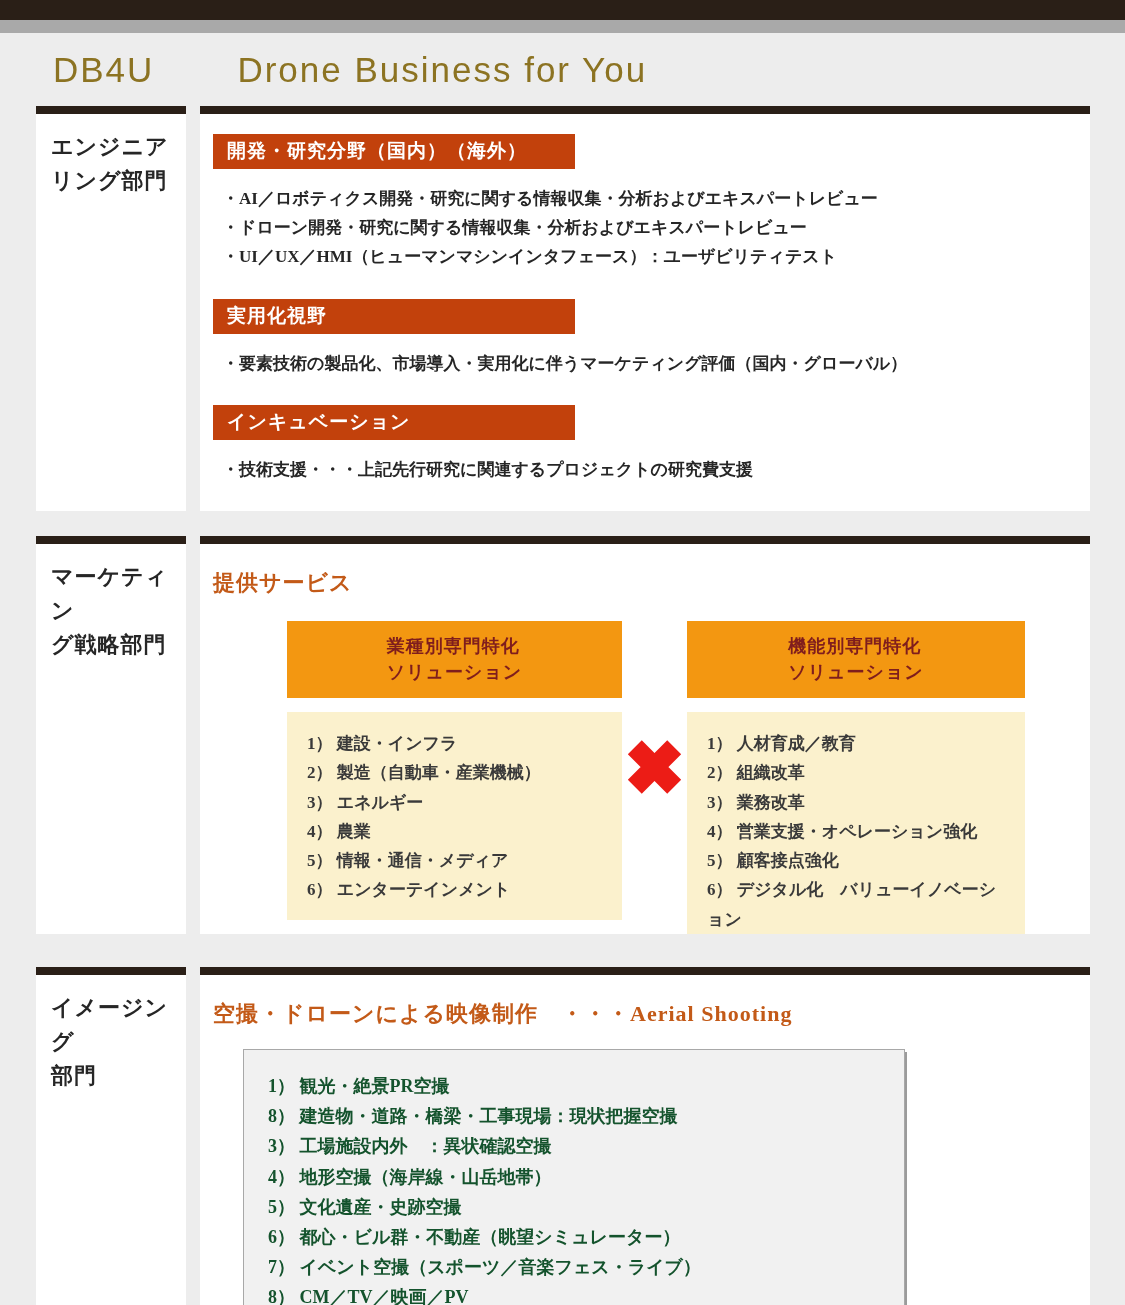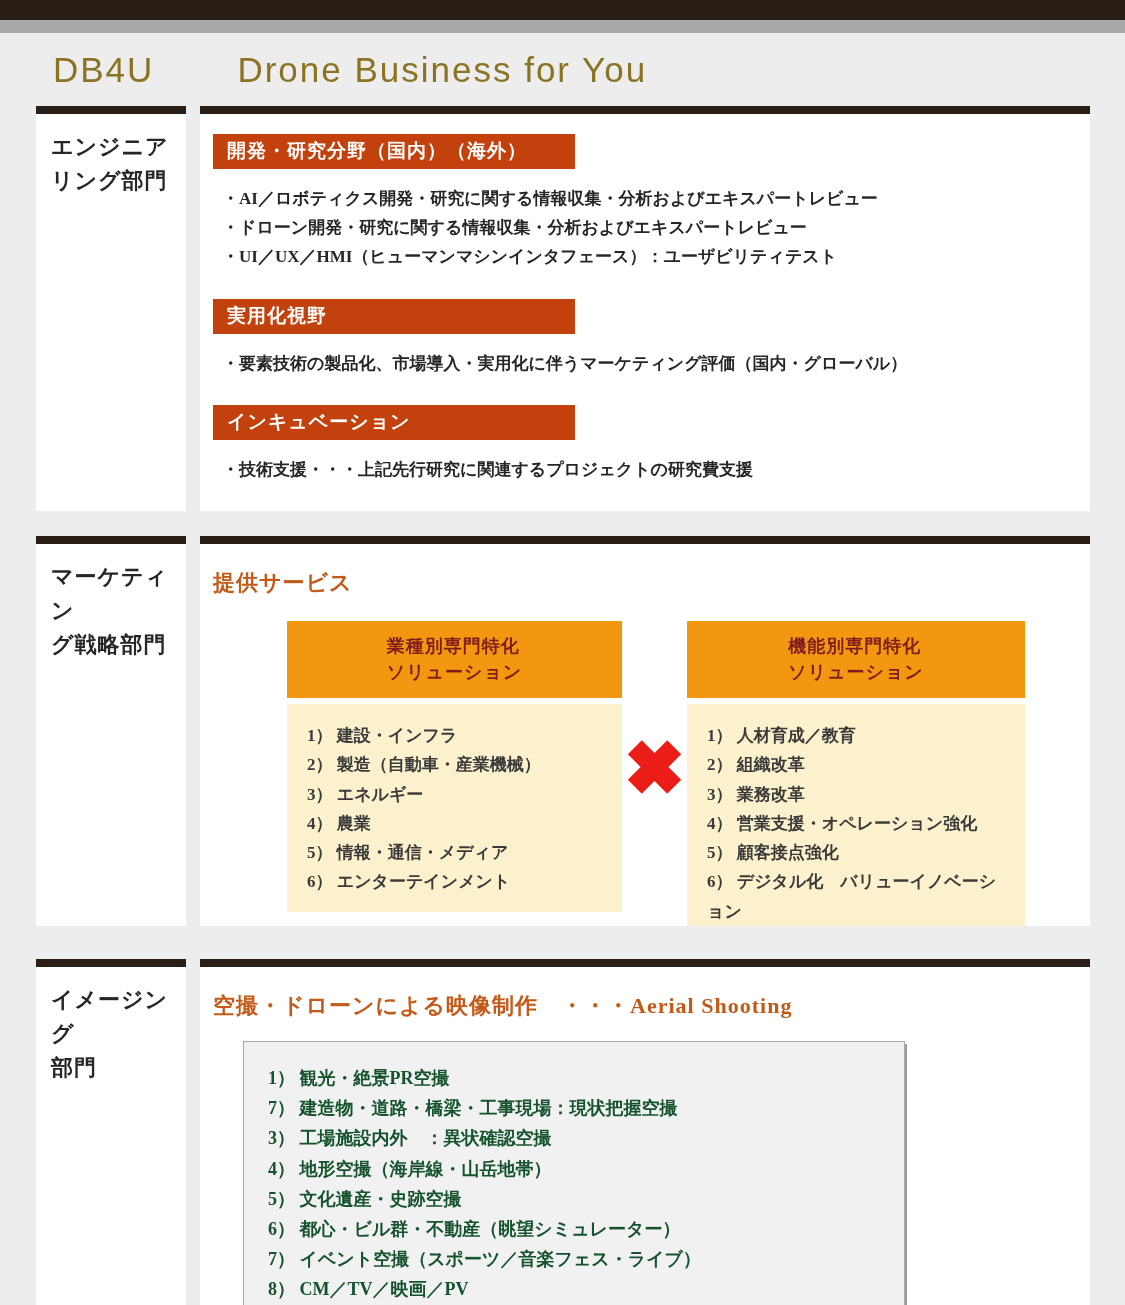--- a/index.html
+++ b/index.html
@@ -49,21 +49,21 @@
   .solutions { display:flex; margin:23px 0 0 87px; }
   .sol-col { width:335px; flex:none; }
   .sol-col.right { width:338px; }
   .orange-box {
     height:77px; background:#f39711; color:#7f1d1d;
     display:flex; align-items:center; justify-content:center; text-align:left;
     font-size:18px; font-weight:bold; line-height:1.4;
     white-space:pre-line; letter-spacing:1px;
   }
   .cream-box {
-    margin-top:6px; min-height:208px; background:#fbf1cd;
+    margin-top:14px; min-height:208px; background:#fbf1cd;
     padding:17px 16px 0 20px;
   }
   .cream-box > div {
     font-size:17px; font-weight:bold; line-height:1.72; color:#3a3a3a;
   }
   .cross-col {
     width:65px; flex:none; display:flex; justify-content:center;
     align-items:flex-start; padding-top:113px;
   }
   .imaging-box {
@@ -153,21 +153,21 @@
 
 <section class="row row-3">
   <aside class="card sidebar">
     <div class="sidebar-label">イメージング
 部門</div>
   </aside>
   <div class="card main">
     <h2 class="orange-heading">空撮・ドローンによる映像制作　・・・Aerial Shooting</h2>
     <div class="imaging-box">
       <div>1） 観光・絶景PR空撮</div>
-      <div>7） 建造物・道路・橋梁・工事現場：現状把握空撮</div>
+      <div>8） 建造物・道路・橋梁・工事現場：現状把握空撮</div>
       <div>3） 工場施設内外　：異状確認空撮</div>
       <div>4） 地形空撮（海岸線・山岳地帯）</div>
       <div>5） 文化遺産・史跡空撮</div>
       <div>6） 都心・ビル群・不動産（眺望シミュレーター）</div>
       <div>7） イベント空撮（スポーツ／音楽フェス・ライブ）</div>
       <div>8） CM／TV／映画／PV</div>
     </div>
   </div>
 </section>
 

